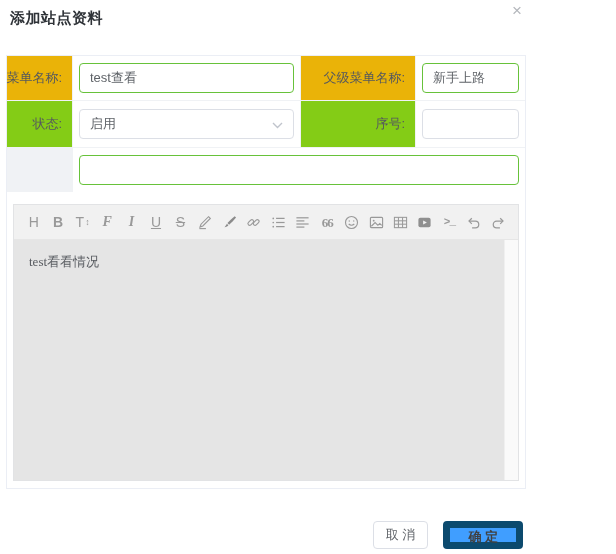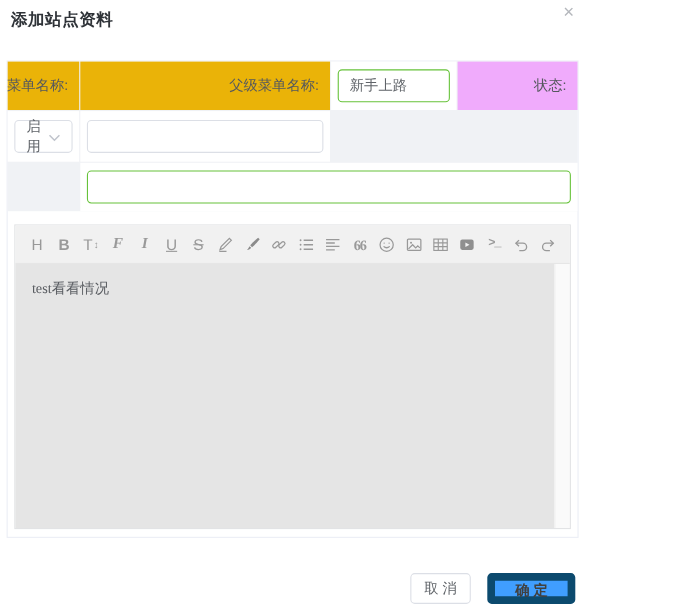--- a/index.html
+++ b/index.html
@@ -14,21 +14,21 @@
 
   
   .content-box { margin:0 6px; border:1px solid #ebeef5; background:#fff; padding-bottom:7px; }
 
   
   .form-grid { display:grid; grid-template-columns:65px 227px 114px 1fr; grid-template-rows:44px 46px 44px;
                gap:1px; background:#f0f2f5; }
   .cell { background:#fff; display:flex; align-items:center; }
   .cell.lbl { background:#eab308; justify-content:flex-end; padding-right:10px;
               font-size:13px; color:#55585e; font-weight:500; white-space:nowrap; }
-  .cell.lbl.plain { background:#f0abfc; }
+  .cell.lbl.plain { background:#84cc16; }
   .cell.ctl { padding:0 6px; }
   .cell.span3 { grid-column:2 / 5; }
 
   .txt-input { width:100%; height:30px; border:1px solid #67c23a; border-radius:4px; background:#fff;
                padding:0 10px; font-size:13px; color:#5f6368; outline:none; font-family:"Liberation Sans",sans-serif; }
   .txt-input.gray { border-color:#dcdfe6; }
   .select-box { width:100%; height:30px; border:1px solid #dcdfe6; border-radius:4px; background:#fff;
                 display:flex; align-items:center; justify-content:space-between; padding:13px 10px;
                 font-size:13px; color:#5f6368; cursor:pointer; }
   .select-box svg { flex:0 0 auto; }
@@ -64,36 +64,40 @@
   <div class="dlg-header">
     <span class="dlg-title">添加站点资料</span>
     <button class="dlg-close">×</button>
   </div>
 
   <div class="content-box">
 
     <div class="form-grid">
 
       <div class="cell lbl">菜单名称:</div>
+      <div class="cell ctl">
+        <input class="txt-input" type="text" value="test查看" style="">
+      </div>
       <div class="cell lbl">父级菜单名称:</div>
       <div class="cell ctl">
         <input class="txt-input" type="text" value="新手上路" style="">
       </div>
 
       <div class="cell lbl plain">状态:</div>
       <div class="cell ctl">
         <div class="select-box">
           <span>启用</span>
           <span>
             <svg width="11" height="7" viewBox="0 0 11 7">
                 <polyline points="1,1 5.5,5.5 10,1" fill="none" stroke="#c0c4cc" stroke-width="1.4"></polyline>
               </svg>
           </span>
         </div>
       </div>
+      <div class="cell lbl plain">序号:</div>
       <div class="cell ctl">
         <input class="txt-input gray" type="text" value="" style="">
       </div>
 
       <div class="cell ctl span3">
         <input class="txt-input" type="text" value="" style="">
       </div>
     </div>
 
     <div class="editor">

